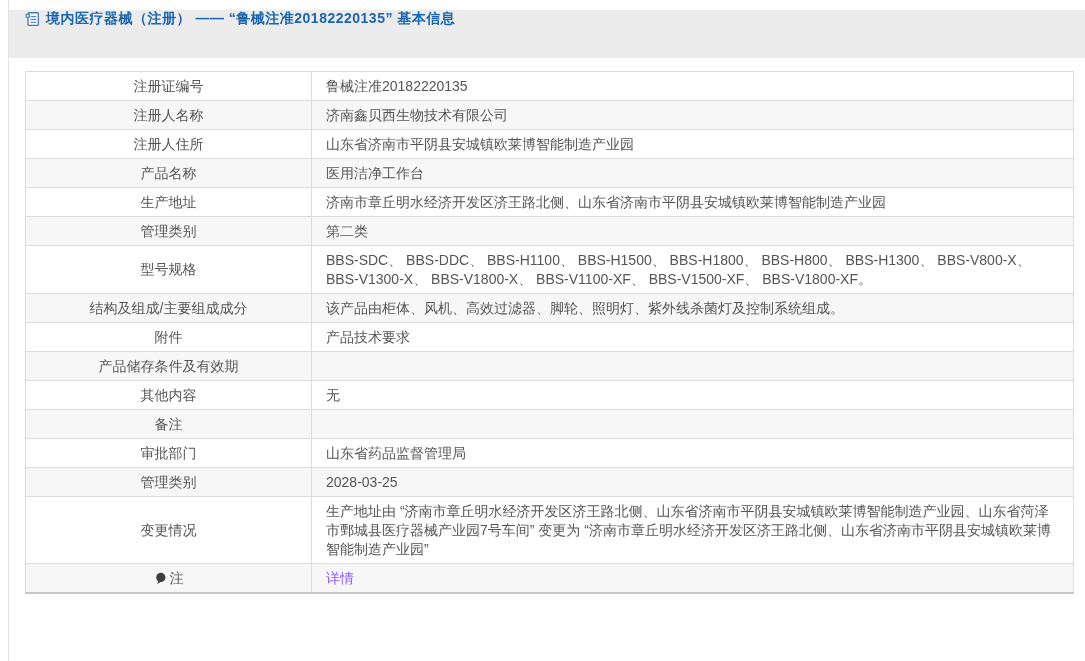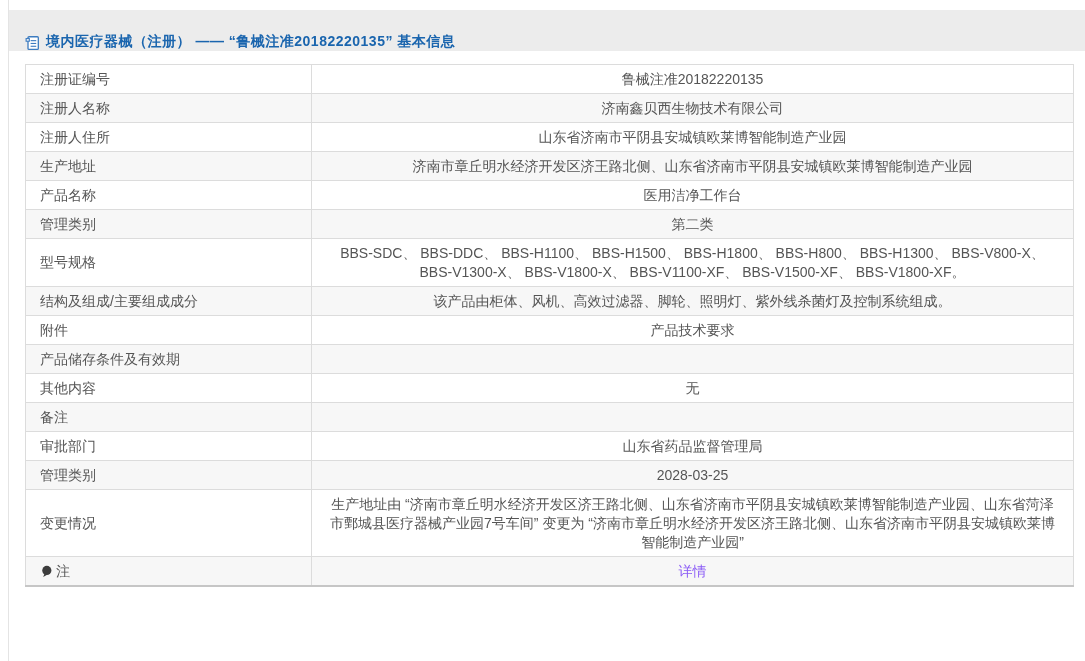--- a/index.html
+++ b/index.html
@@ -10,23 +10,23 @@
     overflow: hidden;
   }
   .container {
     margin-left: 8px;
     border-left: 1px solid #e4e4e4;
     min-height: 661px;
     padding-top: 10px;
   }
   .header-band {
     background: #ececec;
-    height: 41px;
+    height: 48px;
     display: flex;
-    align-items: flex-end;
+    align-items: flex-start;
     padding-left: 16px;
   }
   .header-icon { width: 15px; height: 16px; flex: 0 0 auto; margin-top: 1px; }
   .page-title {
     color: #1a65ae;
     font-size: 14px;
     font-weight: bold;
     margin-left: 6px;
     letter-spacing: 0.5px;
     white-space: nowrap;
@@ -44,25 +44,25 @@
   .info-table tr { background: #ffffff; }
   .info-table tr:nth-child(even) { background: #f7f7f7; }
   .info-table td {
     border: 1px solid #dcdcdc;
     padding: 4.5px 14px;
     line-height: 19px;
     vertical-align: middle;
   }
   td.cell-label {
     width: 286px;
-    text-align: left;
+    text-align: center;
     color: #555555;
     white-space: nowrap;
   }
-  td.cell-value { text-align: center; }
+  td.cell-value { text-align: left; }
   a.detail-link {
     color: #8b5cf6;
     text-decoration: none;
     cursor: pointer;
   }
   .note-icon {
     display: inline-block;
     width: 13px; height: 13px;
     vertical-align: -2px;
     margin-right: 3px;
@@ -93,26 +93,26 @@
         </tr>
         <tr>
           <td class="cell-label">注册人名称</td>
           <td class="cell-value">济南鑫贝西生物技术有限公司</td>
         </tr>
         <tr>
           <td class="cell-label">注册人住所</td>
           <td class="cell-value">山东省济南市平阴县安城镇欧莱博智能制造产业园</td>
         </tr>
         <tr>
+          <td class="cell-label">产品名称</td>
+          <td class="cell-value">医用洁净工作台</td>
+        </tr>
+        <tr>
           <td class="cell-label">生产地址</td>
           <td class="cell-value">济南市章丘明水经济开发区济王路北侧、山东省济南市平阴县安城镇欧莱博智能制造产业园</td>
-        </tr>
-        <tr>
-          <td class="cell-label">产品名称</td>
-          <td class="cell-value">医用洁净工作台</td>
         </tr>
         <tr>
           <td class="cell-label">管理类别</td>
           <td class="cell-value">第二类</td>
         </tr>
         <tr>
           <td class="cell-label">型号规格</td>
           <td class="cell-value">BBS-SDC、 BBS-DDC、 BBS-H1100、 BBS-H1500、 BBS-H1800、 BBS-H800、 BBS-H1300、 BBS-V800-X、 BBS-V1300-X、 BBS-V1800-X、 BBS-V1100-XF、 BBS-V1500-XF、 BBS-V1800-XF。</td>
         </tr>
         <tr>

